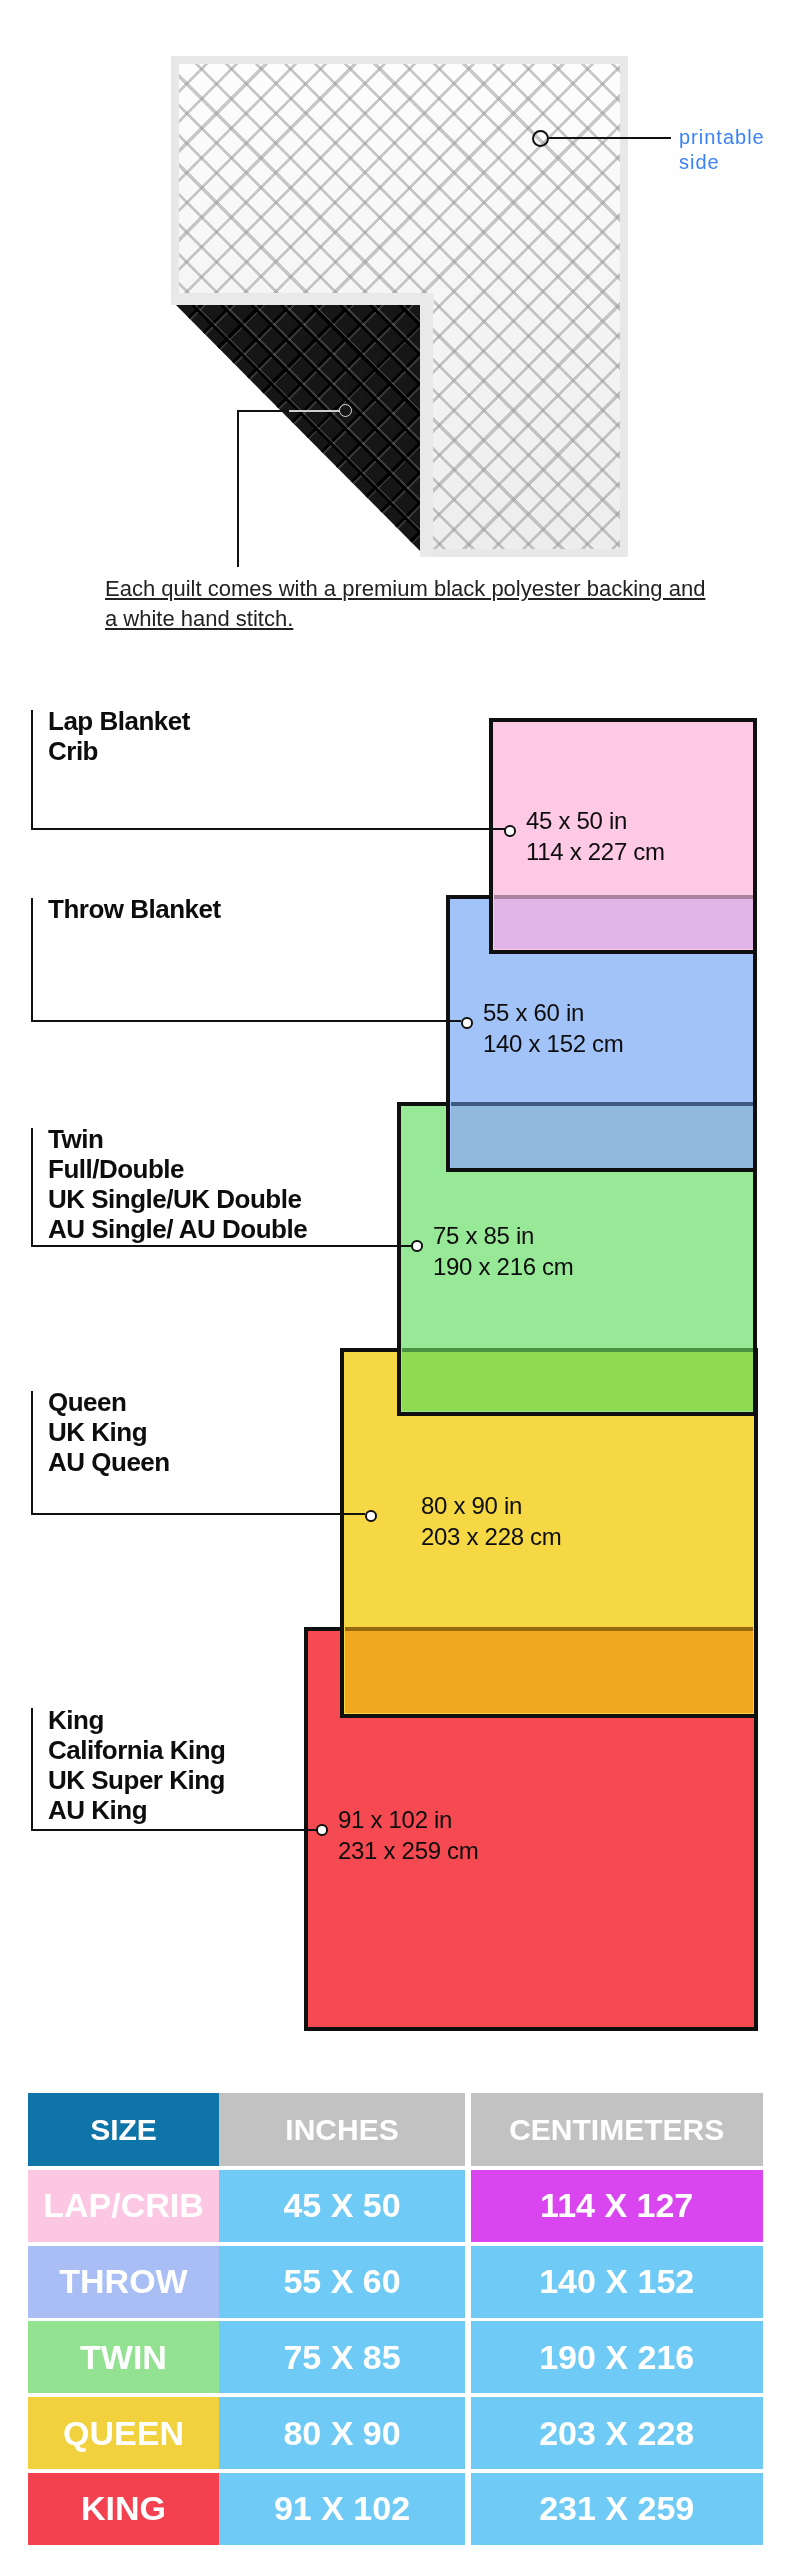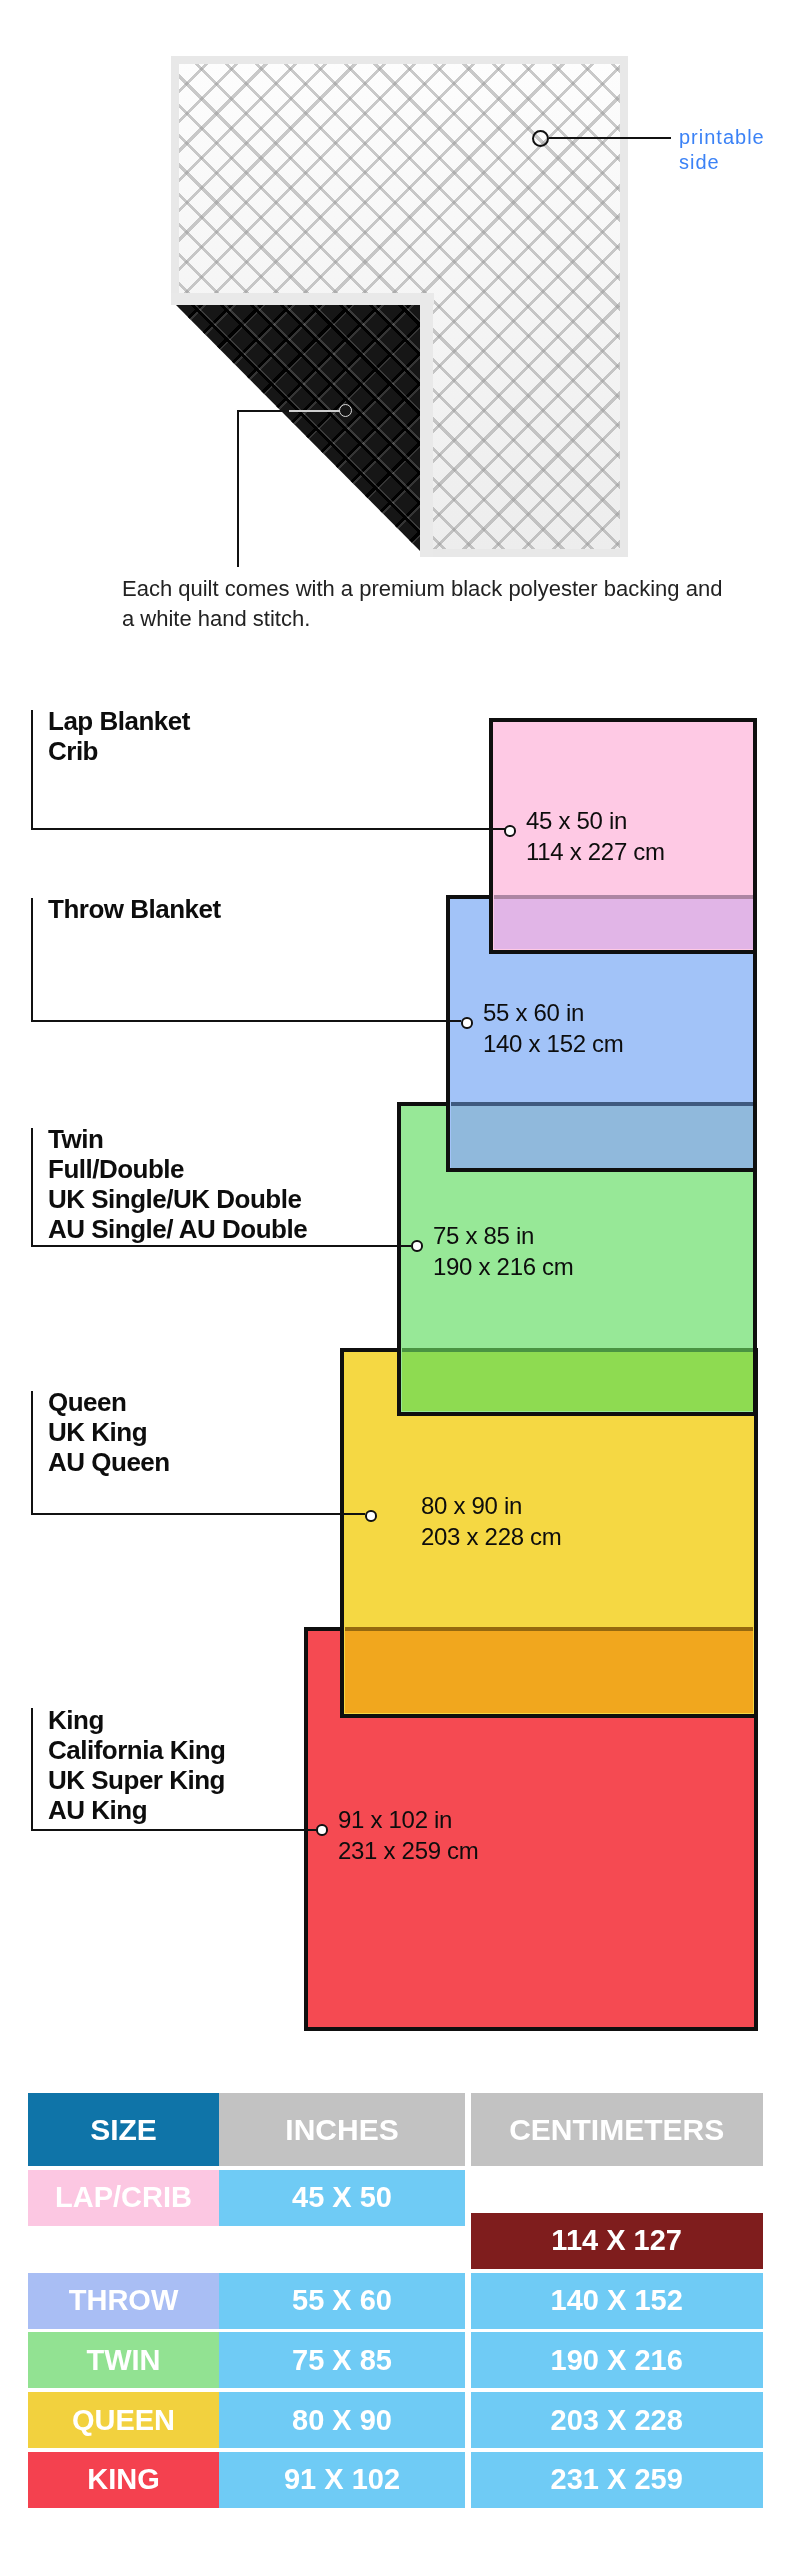--- a/index.html
+++ b/index.html
@@ -30,21 +30,21 @@
   .ring-dark{left:532px;top:130px;width:17px;height:17px;border:2.9px solid #111;
     border-radius:50%;box-sizing:border-box;z-index:7;background:transparent;}
   .lead-print{left:549px;top:137px;width:122px;height:1.9px;background:#111;z-index:7;}
   .printable-label{left:679px;top:125px;width:92px;font-size:20px;line-height:25px;
     letter-spacing:1px;color:#3b82f6;z-index:7;}
   .ring-light{left:339px;top:404px;width:13.4px;height:13.4px;border:1.9px solid #dcdcdc;
     border-radius:50%;box-sizing:border-box;z-index:7;background:transparent;}
   .lead-back-a{left:289px;top:410px;width:51px;height:1.9px;background:#cfcfcf;z-index:7;}
   .lead-back-b{left:238px;top:410px;width:51px;height:1.9px;background:#111;z-index:7;}
   .lead-back-v{left:237px;top:410px;width:1.9px;height:157px;background:#111;z-index:7;}
-  .caption{left:122px;top:574px;width:602px;font-size:22px;line-height:30px;color:#222;z-index:7;}
+  .caption{left:105px;top:574px;width:602px;font-size:22px;line-height:30px;color:#222;z-index:7;text-decoration:underline;}
 
   
   .rect{box-sizing:border-box;border:4.8px solid #0f0f0f;}
   .r-pink  {left:489px;top:718px; width:268px;height:236px;z-index:50;}
   .r-blue  {left:446px;top:895px; width:311px;height:277px;z-index:40;}
   .r-green {left:397px;top:1102px;width:360px;height:314px;z-index:30;}
   .r-yellow{left:340px;top:1348px;width:418px;height:370px;z-index:20;}
   .r-red   {left:304px;top:1627px;width:454px;height:404px;z-index:10;}
 
   .strip{box-sizing:border-box;z-index:55;}
@@ -76,21 +76,21 @@
   .t1{left:526px;top:805px;} .t2{left:483px;top:997px;} .t3{left:433px;top:1220px;}
   .t4{left:387px;top:1490px;margin-left:34px;} .t5{left:338px;top:1804px;}
 
   
   .tbl{left:28px;top:2093px;width:735px;z-index:70;}
   .trow{display:flex;margin-bottom:3.8px;border-radius:8px;}
   .cell{display:flex;align-items:center;justify-content:center;
         color:#fff;font-weight:700;letter-spacing:0;}
   .c-size{width:191px;} .c-in{width:246px;} .c-cm{width:292px;margin-left:5.7px;}
   .hrow .cell{height:73px;font-size:30px;}
-  .drow .cell{height:56px;font-size:29px;}
+  .drow .cell{height:72px;font-size:34px;}
 </style>
 </head>
 <body>
 
 <div class="page">
 
   <div class="abs quilt-white"></div>
   <div class="abs quilt-black"></div>
   <div class="abs bind-h"></div>
   <div class="abs bind-v"></div>
@@ -182,21 +182,21 @@
 
   <div class="abs tbl">
     <div class="trow hrow">
       <div class="cell c-size" style="background: rgb(15, 116, 168);">SIZE</div>
       <div class="cell c-in" style="background: rgb(194, 194, 194);">INCHES</div>
       <div class="cell c-cm" style="background: rgb(194, 194, 194);">CENTIMETERS</div>
     </div>
     <div class="trow drow">
       <div class="cell c-size" style="background: rgb(252, 199, 226);">LAP/CRIB</div>
       <div class="cell c-in" style="background: rgb(111, 203, 245);">45 X 50</div>
-      <div class="cell c-cm" style="background: #7f1d1d; margin-top: 43px;">114 X 127</div>
+      <div class="cell c-cm" style="background: #d946ef;">114 X 127</div>
     </div>
     <div class="trow drow">
       <div class="cell c-size" style="background: rgb(169, 190, 244);">THROW</div>
       <div class="cell c-in" style="background: rgb(111, 203, 245);">55 X 60</div>
       <div class="cell c-cm" style="background: rgb(111, 203, 245);">140 X 152</div>
     </div>
     <div class="trow drow">
       <div class="cell c-size" style="background: rgb(146, 226, 146);">TWIN</div>
       <div class="cell c-in" style="background: rgb(111, 203, 245);">75 X 85</div>
       <div class="cell c-cm" style="background: rgb(111, 203, 245);">190 X 216</div>

